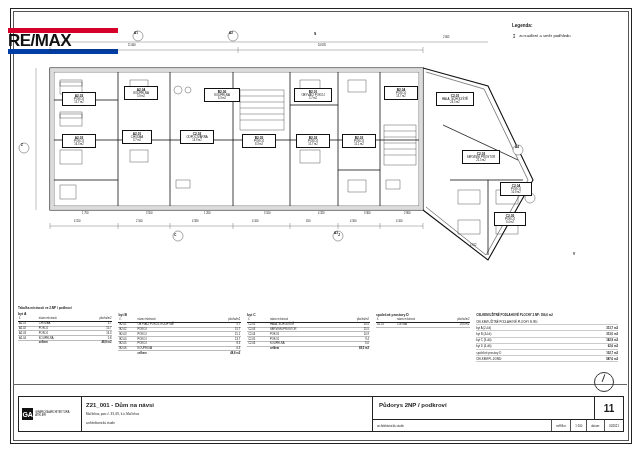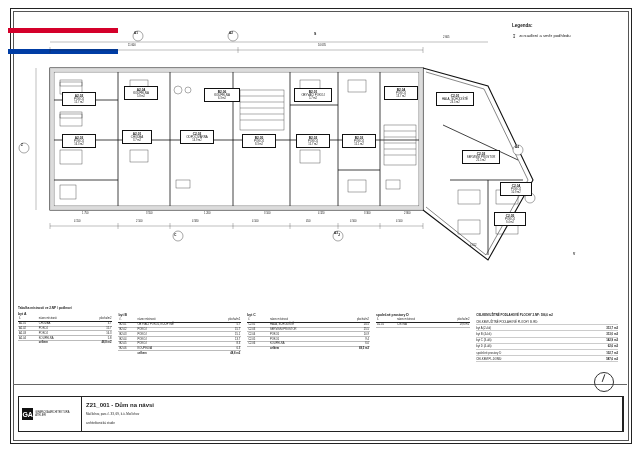--- a/index.html
+++ b/index.html
@@ -81,20 +81,21 @@
 </head>
 <body>
 
 <div id="sheet">
 
   <div class="frame"></div>
   <div class="frame2"></div>
 
   <div class="logo">
     <div class="bar"></div>
+    <div class="txt">RE/MAX</div>
     <div class="bar2"></div>
   </div>
 
   <div class="legend">
     <div class="ltitle">Legenda:</div>
     <div class="lrow">
       <span class="lsym">↧</span>
       <span>zcrcadlení a směr podhledu</span>
     </div>
   </div>
@@ -515,15 +516,28 @@
       <div class="sq">GA</div>
       <div class="ltxt">GRAFICKÁ
 ARCHITEKTURA
 ATELIÉR</div>
     </div>
     <div class="tb-mid">
       <div class="big">Z21_001 - Dům na návsi</div>
       <div class="sub">Mačlichov, parc.č. 33, 69, k.ú. Močíchov</div>
       <div class="sub2">architektonická studie</div>
     </div>
+    <div class="tb-right">
+      <div class="rtitle">Půdorys 2NP / podkroví</div>
+      <div class="tb-numcell">
+        <span style="font-size:10px;font-weight:bold;">11</span>
+      </div>
+      <div class="lowbar">
+        <span style="flex:1;">architektonická studie</span>
+        <span>měřítko:</span>
+        <span>1:100</span>
+        <span>datum:</span>
+        <span>01/2021</span>
+      </div>
+    </div>
   </div>
 
 </div>
 
 </body></html>

